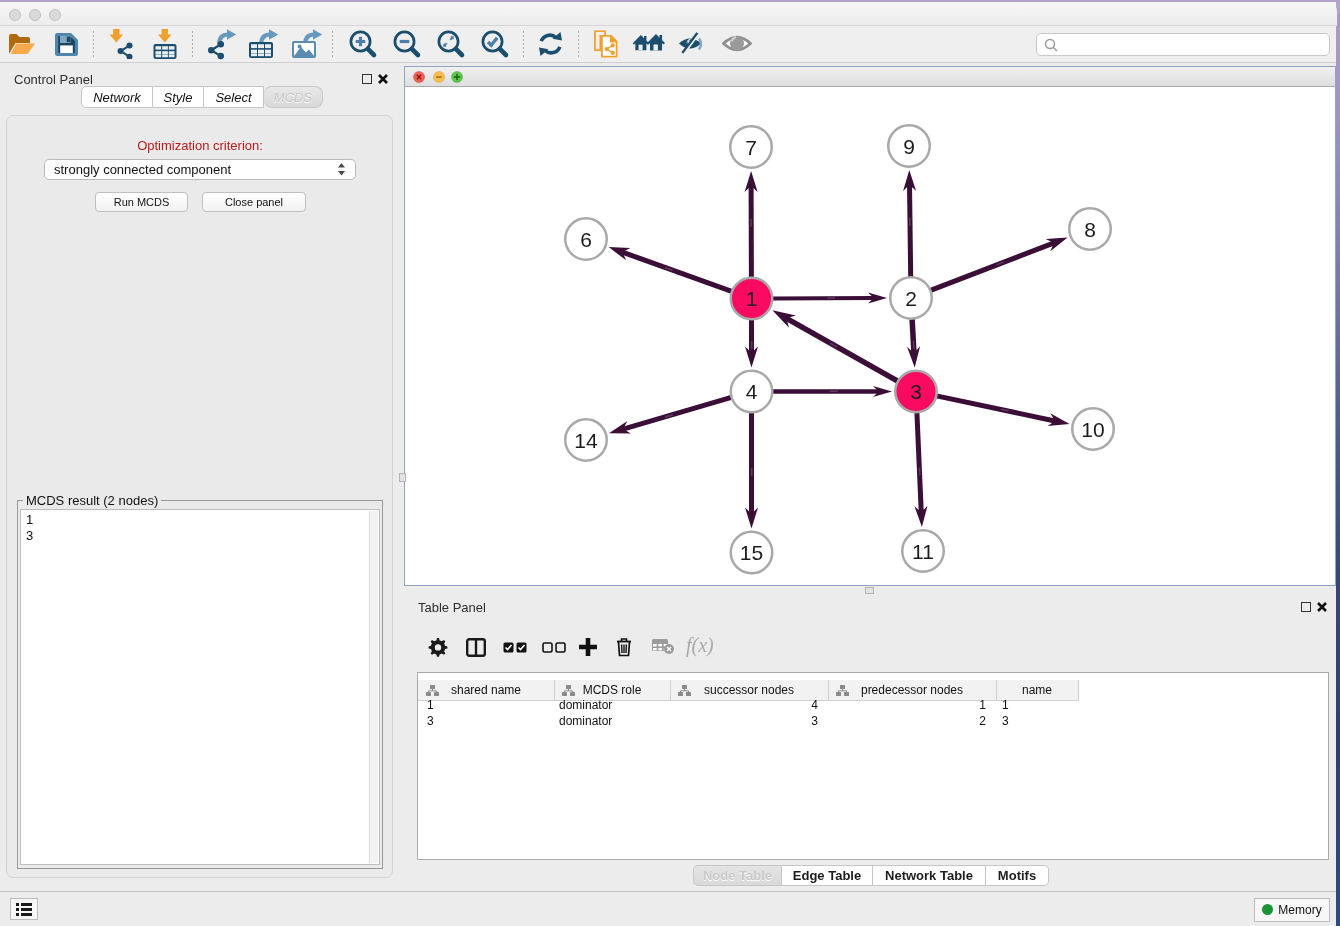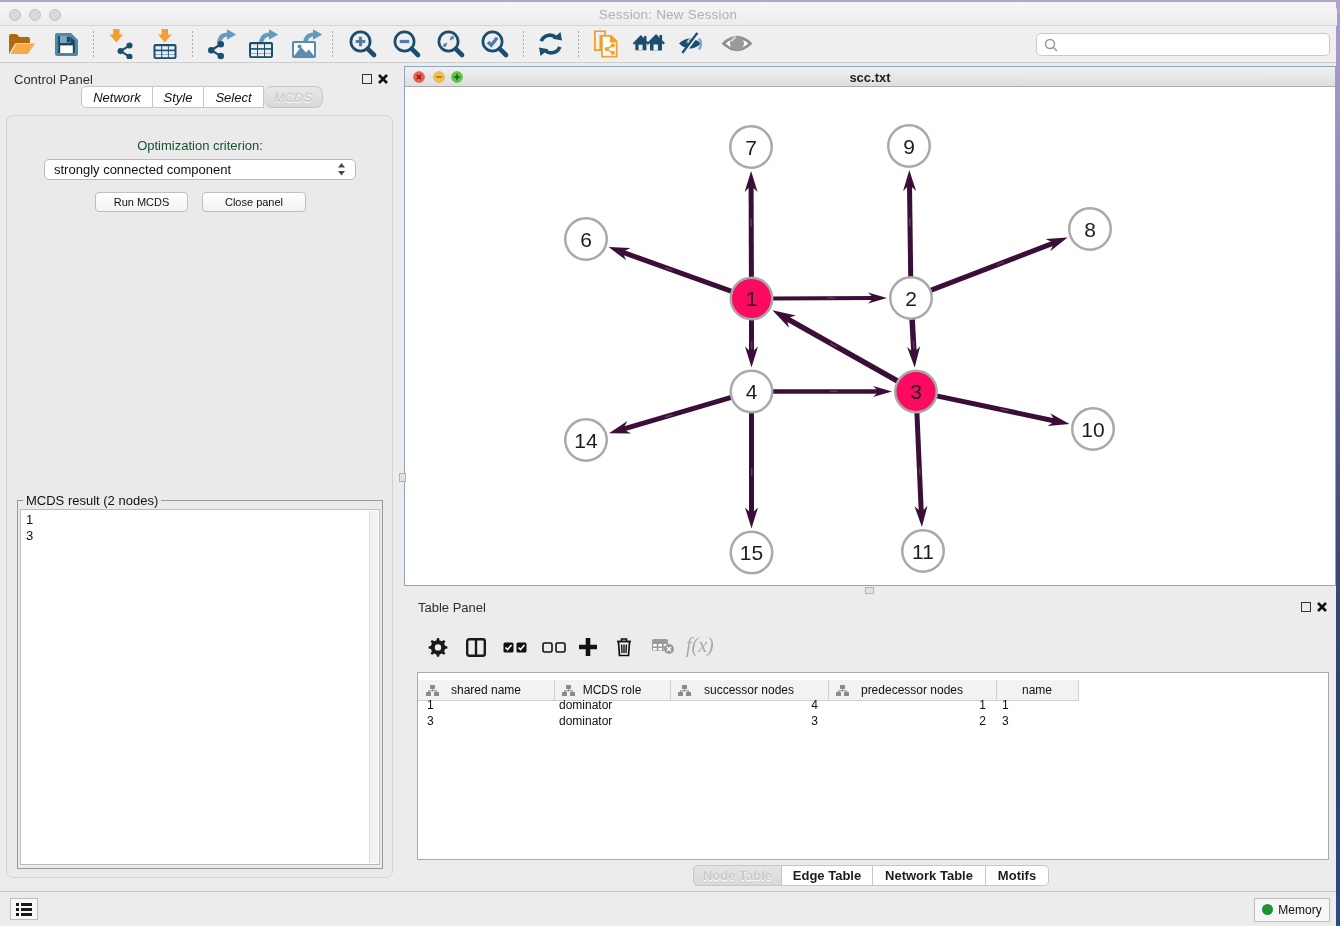--- a/index.html
+++ b/index.html
@@ -38,21 +38,21 @@
 #cp-title { left:14px; top:72px; font-size:13px; color:#2e2e2e; }
 .hdr-float { width:10px; height:10px; border:1.5px solid #333; }
 #cp-body { left:6px; top:115px; width:387px; height:763px; background:#eaeaea;
   border:1px solid #d2d2d2; border-radius:7px; }
 .tabrow { position:absolute; display:flex; }
 .tab { height:22px; line-height:21px; font-size:13px; text-align:center; color:#111;
   background:#fff; border:1px solid #c6c6c6; border-left:none; }
 .tab.first { border-left:1px solid #c6c6c6; border-radius:5px 0 0 5px; }
 .tab.last { border-radius:0 5px 5px 0; }
 .tab.sel { background:linear-gradient(#e8e8e8,#d8d8d8); color:#c6c6c6; text-shadow:0 1px 0 #fff; }
-#opt-label { left:0; top:138px; width:400px; text-align:center; font-size:13px; color:#14532d; }
+#opt-label { left:0; top:138px; width:400px; text-align:center; font-size:13px; color:#b91c1c; }
 #dropdown { left:44px; top:159px; width:312px; height:21px; background:#fff;
   border:1px solid #b9b9b9; border-radius:5px; font-size:13px; color:#111; line-height:19px; padding-left:9px; }
 .btn { position:absolute; height:20px; background:linear-gradient(#ffffff,#f2f2f2);
   border:1px solid #bfbfbf; border-radius:4px; font-size:11px; color:#111;
   text-align:center; line-height:18px; }
 #fieldset { left:17px; top:500px; width:366px; height:369px; border:1px solid #989898; }
 #fieldset-label { left:23px; top:493px; background:#eaeaea; padding:0 3px; font-size:13px; color:#111; }
 #resultbox { left:20px; top:509px; width:360px; height:356px; background:#fff; border:1px solid #bdbdbd;
   font-size:13px; color:#111; padding:2px 0 0 5px; line-height:16px; }
 #result-sb { left:369px; top:511px; width:9px; height:352px; background:#f2f2f2; border-left:1px solid #ddd; }
@@ -96,21 +96,20 @@
 </style>
 </head>
 <body>
 <div class="abs" id="desk-top"></div>
 <div class="abs" id="desk-right"></div>
 <div class="abs" id="corner-tl"></div>
 <div class="abs" id="corner-tr"></div>
 <div class="abs" id="desk-bl"></div>
 
 <div class="abs" id="titlebar">
-  <div class="title">Session: New Session</div>
   <div class="tl" style="left:9px;"></div>
   <div class="tl" style="left:29px;"></div>
   <div class="tl" style="left:49px;"></div>
 </div>
 
 <div class="abs" id="toolbar">
   <svg class="tbi" style="left:8px;top:6px;" width="28" height="23" viewBox="0 0 28 23">
       <path d="M1 22 L1 4 Q1 2 3 2 L8.5 2 L11.5 5 L20 5 Q22 5 22 7 L22 11 L7.5 11 Z" fill="#b06a0e"></path>
 <path d="M2.6 22 L8.3 11.5 L27 11.5 L19.7 22 Z" fill="#f7a94c"></path>
     </svg>
@@ -283,21 +282,20 @@
 </div>
 <div class="btn" style="left:95px; top:192px; width:93px;">Run MCDS</div>
 <div class="btn" style="left:202px; top:192px; width:104px;">Close panel</div>
 <div class="abs" id="fieldset"></div>
 <div class="abs" id="fieldset-label">MCDS result (2 nodes)</div>
 <div class="abs" id="resultbox">1<br>3</div>
 <div class="abs" id="result-sb"></div>
 
 <div class="abs" id="netwin">
   <div id="net-titlebar">
-    <div class="title">scc.txt</div>
     <div class="tl2" style="left:8px;">
         <svg width="12" height="12">
           <circle cx="6" cy="6" r="5.5" fill="#ec6156" stroke="#d3453c" stroke-width="0.5"></circle>
           <path d="M3.8 3.8 L8.2 8.2 M8.2 3.8 L3.8 8.2" stroke="#8c1309" stroke-width="1.3"></path>
         </svg>
       </div>
     <div class="tl2" style="left:28px;">
         <svg width="12" height="12">
           <circle cx="6" cy="6" r="5.5" fill="#f6bd4e" stroke="#dfa13b" stroke-width="0.5"></circle>
           <path d="M3.2 6 L8.8 6" stroke="#99621b" stroke-width="1.4"></path>

